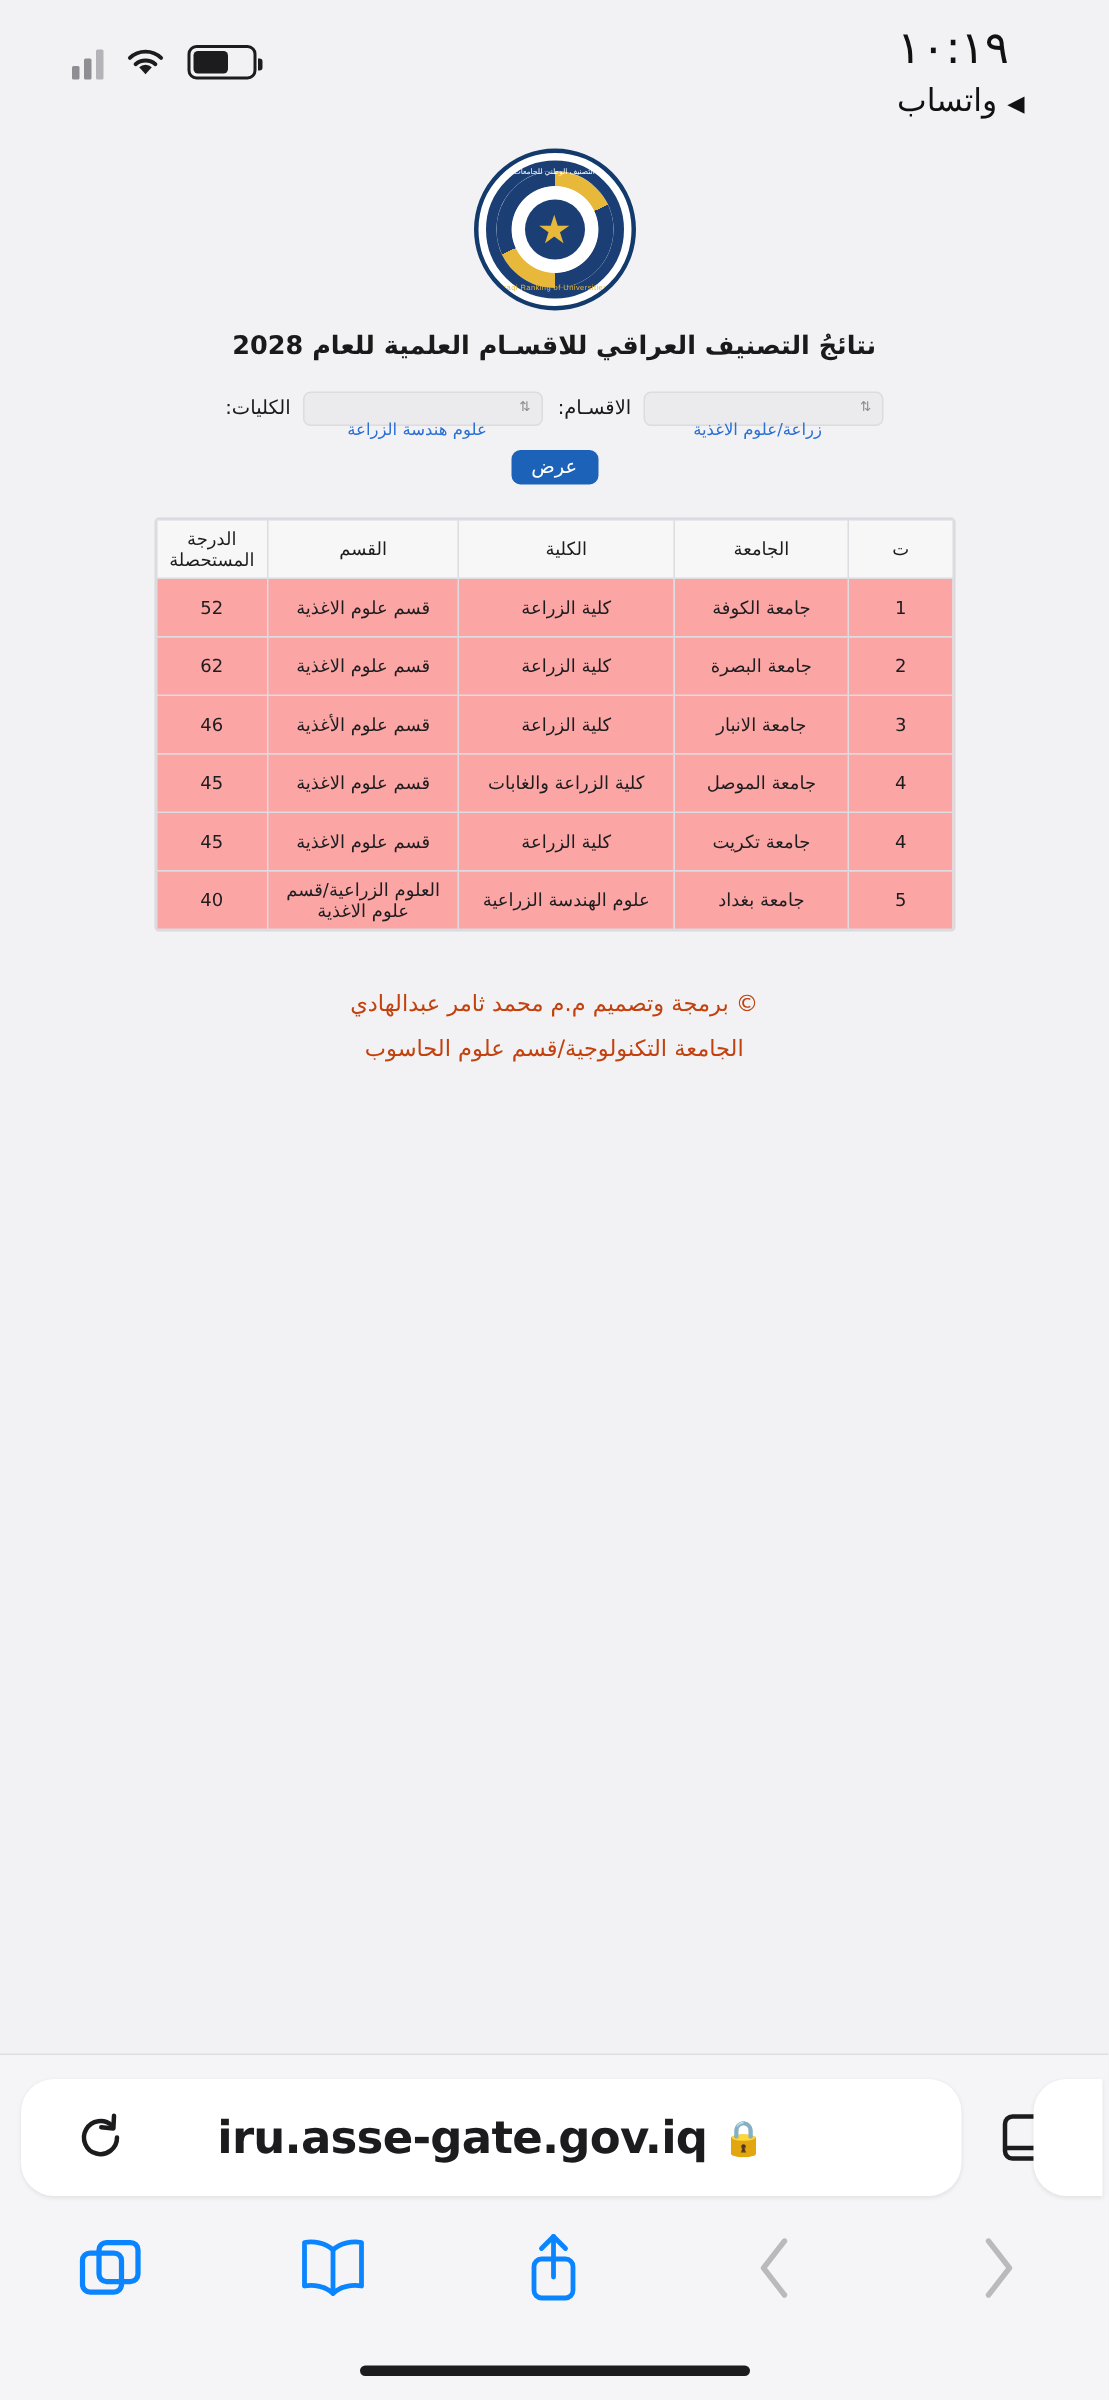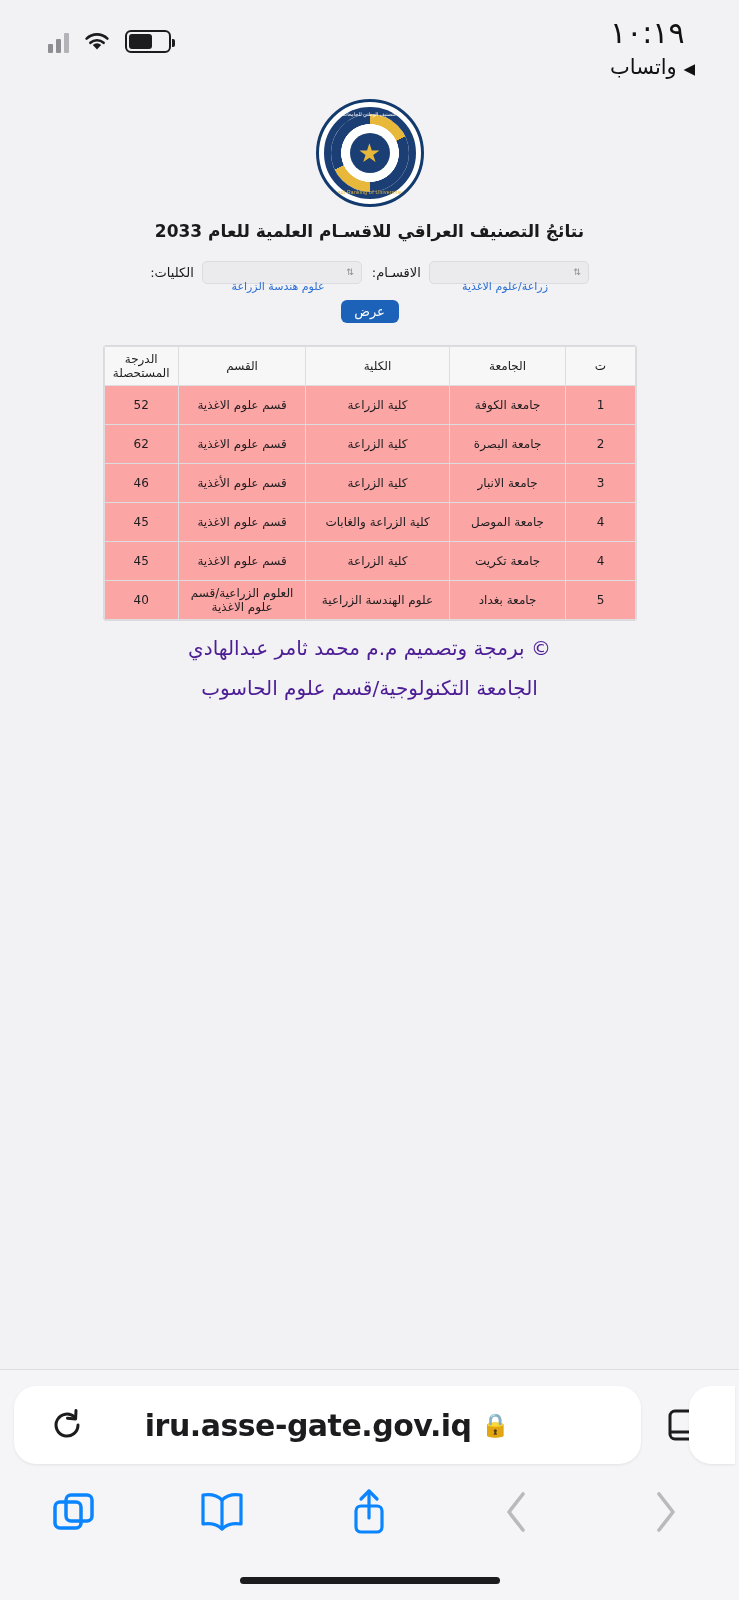--- a/index.html
+++ b/index.html
@@ -67,21 +67,21 @@
   .wifi { width: 28px; height: 22px; position: relative; }
   .wifi svg { display: block; }
   .bars { display: flex; align-items: flex-end; gap: 3px; height: 22px; }
   .bars i { display: block; width: 5px; background: #9a9a9e; border-radius: 1px; }
   .bars i:nth-child(1) { height: 20px; background: #b4b4b8; }
   .bars i:nth-child(2) { height: 14px; background: #8e8e93; }
   .bars i:nth-child(3) { height: 9px;  background: #8e8e93; }
 
   .status-right {
     position: absolute;
-    right: 44px;
+    right: 56px;
     top: 16px;
     text-align: left;
     color: #111;
   }
   .status-time {
     font-size: 30px;
     letter-spacing: 1px;
     line-height: 1.1;
     font-family: "DejaVu Sans", sans-serif;
   }
@@ -243,25 +243,25 @@
   th { font-weight: normal; background: #f7f7f8; }
   td { background: #fca5a5; }
   col.c-rank  { width: 13%; }
   col.c-uni   { width: 22%; }
   col.c-col   { width: 27%; }
   col.c-dep   { width: 24%; }
   col.c-score { width: 14%; }
 
   .footer {
     text-align: center;
-    margin-top: 7px;
-    font-family: "DejaVu Sans", sans-serif;
-    color: #4c1d95;
+    margin-top: 33px;
+    font-family: "DejaVu Sans", sans-serif;
+    color: #c2410c;
     line-height: 2;
-    font-size: 20px;
+    font-size: 15px;
     direction: rtl;
   }
 
   
   .browser-bar {
     flex: 0 0 auto;
     background: #f5f5f7;
     border-top: 1px solid #dedee2;
     padding: 16px 0 0;
     position: relative;
@@ -397,21 +397,21 @@
       <div class="logo">
         <div class="arcs"></div>
         <div class="ring"></div>
         <div class="inner-dot"></div>
         <span class="star">★</span>
         <div class="band-top">التصنيف الوطني للجامعات</div>
         <div class="band-bottom">Iraqi Ranking of Universities</div>
       </div>
     </div>
 
-    <div class="page-title">نتائجُ التصنيف العراقي للاقسـام العلمية للعام 2033</div>
+    <div class="page-title">نتائجُ التصنيف العراقي للاقسـام العلمية للعام 2028</div>
 
     <div class="filters">
       <div class="filter-group">
         <div class="select">
           <span class="chev">⇅</span>
           <span class="val">زراعة/علوم الاغذية</span>
         </div>
         <span class="filter-label">الاقسـام:</span>
       </div>
       <div class="filter-group">

